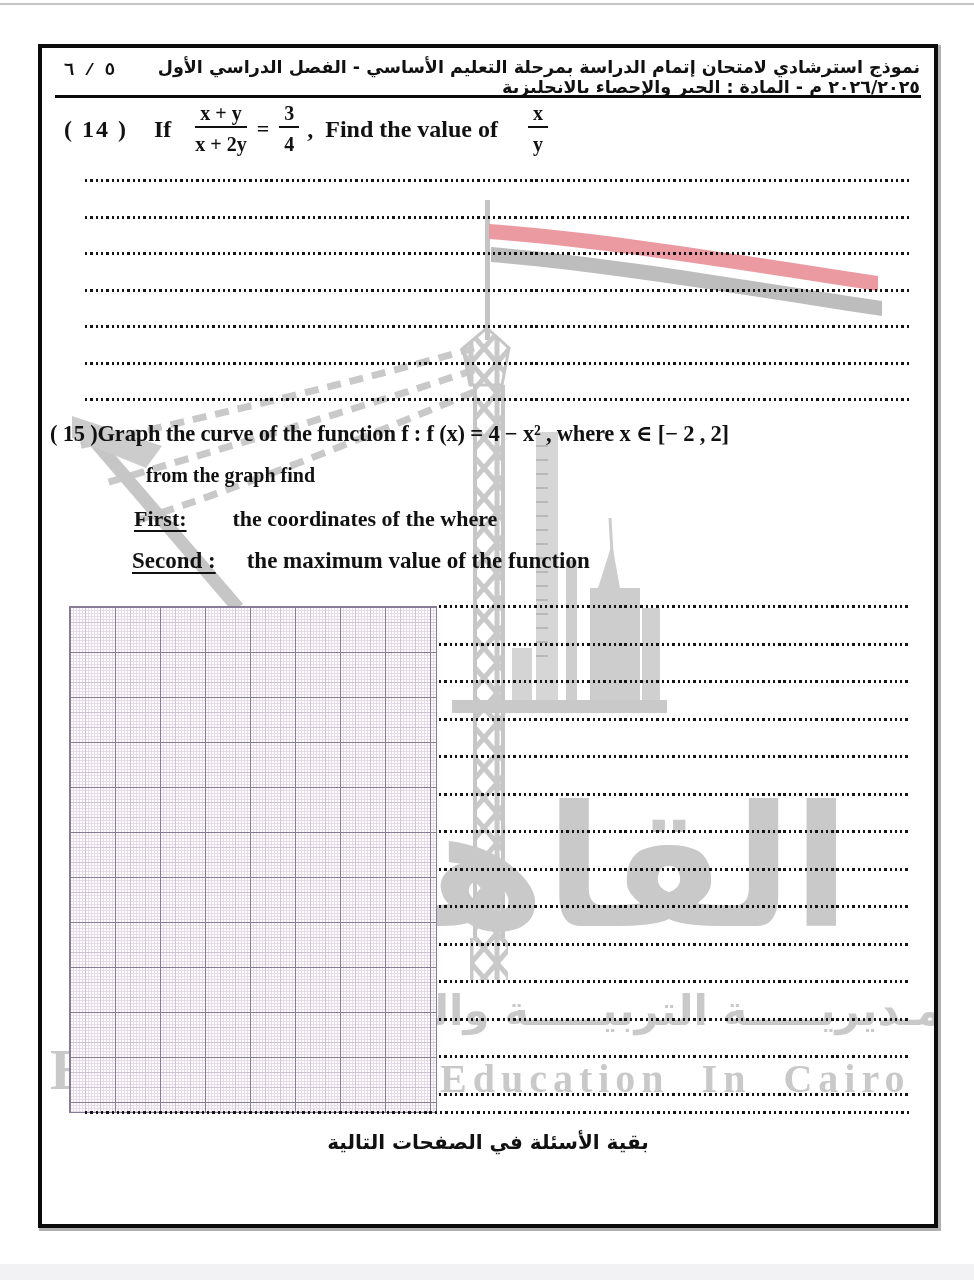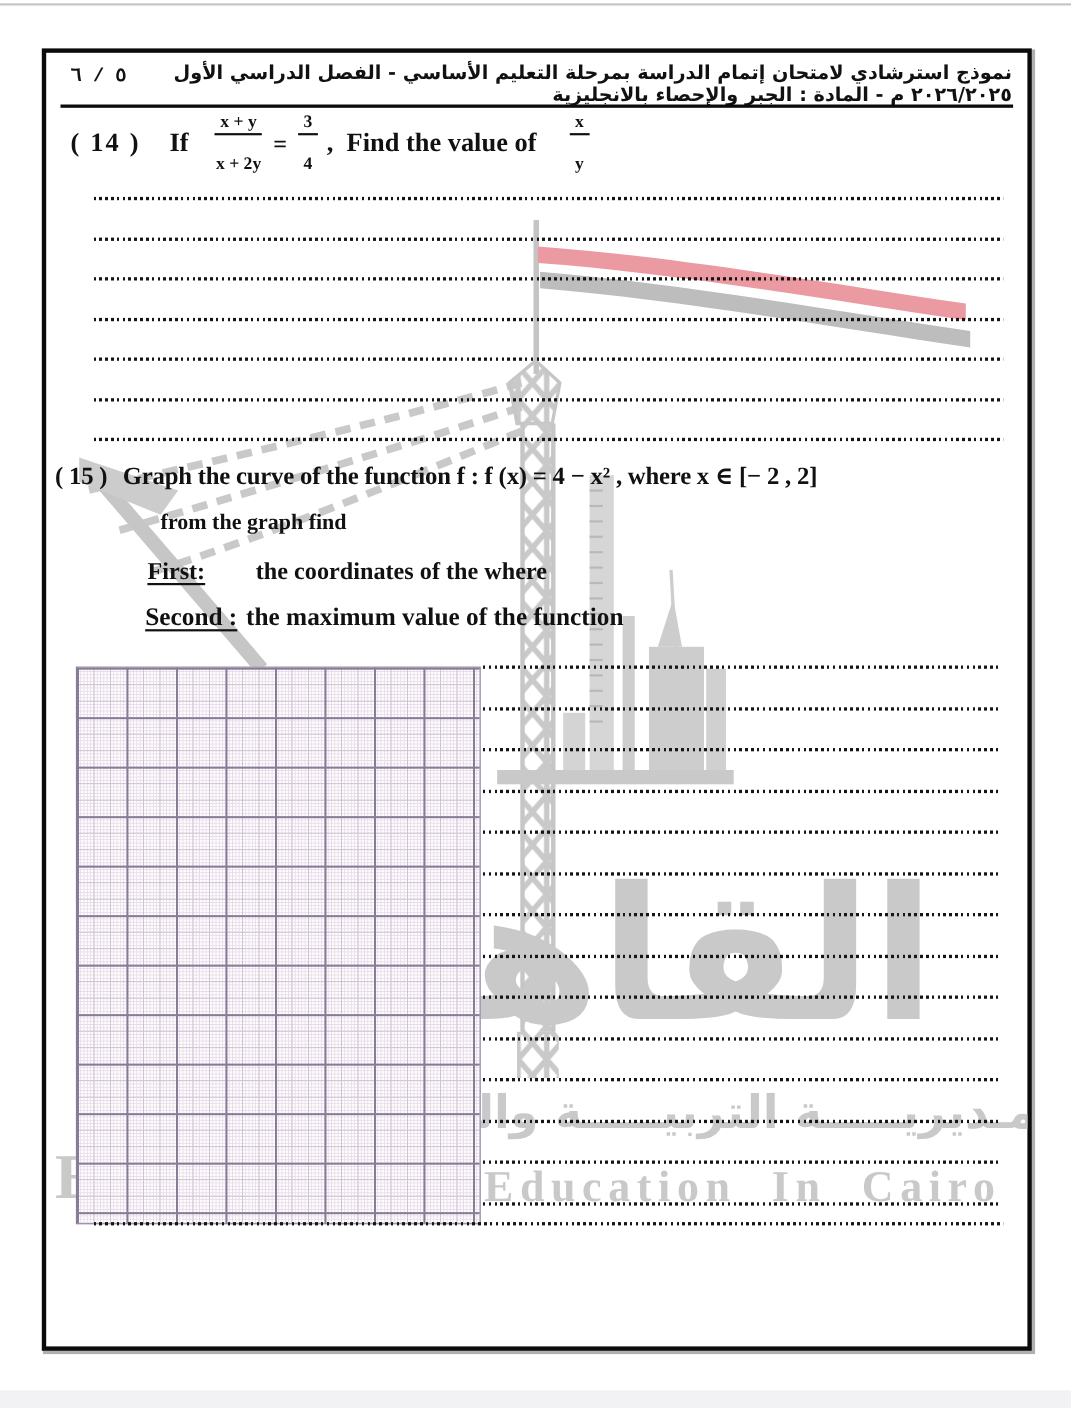--- a/index.html
+++ b/index.html
@@ -50,36 +50,36 @@
   .header-title{position:absolute;top:9px;right:14px;left:90px;direction:rtl;text-align:right;
     font-family:"DejaVu Sans","Liberation Sans",sans-serif;font-weight:bold;font-size:17.5px;color:#111;}
   .header-page{position:absolute;top:11px;left:22px;direction:rtl;
     font-family:Liberation Mono, monospace;font-weight:bold;font-size:17px;color:#111;}
   .header-rule{position:absolute;top:47px;left:13px;right:13px;height:3px;background:#0b0b0b;}
 
   .q14-row{position:absolute;top:54px;left:22px;display:flex;align-items:center;
     font-weight:bold;font-size:24px;color:#111;justify-content:flex-end;}
   .q14-row .qnum{letter-spacing:2px;}
   .q14-row .if{margin-left:26px;}
-  .frac{display:inline-flex;flex-direction:column;align-items:center;font-size:16px;line-height:1.15;
+  .frac{display:inline-flex;flex-direction:column;align-items:center;font-size:20px;line-height:1.15;
         font-weight:bold;}
   .frac .num{border-bottom:2px solid #111;padding:0 5px 1px 5px;}
-  .frac .den{padding-top:18px;}
+  .frac .den{padding-top:5px;}
   .f1{margin-left:24px;}
   .eq{margin:0 10px;font-size:22px;}
   .cm{margin:0 12px 0 8px;}
   .f3{margin-left:30px;}
 
-  .q15-row1{position:absolute;top:372px;left:8px;display:flex;align-items:baseline;gap:14px;
+  .q15-row1{position:absolute;top:372px;left:8px;display:flex;align-items:baseline;
     font-weight:bold;font-size:22.5px;color:#111;letter-spacing:-0.2px;}
   .q15-row2{position:absolute;top:416px;left:104px;font-weight:bold;font-size:20px;color:#111;}
   .q15-row3{position:absolute;top:458px;left:92px;font-weight:bold;font-size:22px;color:#111;display:flex;}
   .q15-row3 .lbl{text-decoration:underline;text-decoration-thickness:2px;text-underline-offset:4px;}
   .q15-row3 .txt{margin-left:46px;}
-  .q15-row4{position:absolute;top:500px;left:90px;font-weight:bold;font-size:23px;color:#111;display:flex;}
+  .q15-row4{position:absolute;top:500px;left:90px;font-weight:bold;font-size:23px;color:#111;display:flex;gap:23px;}
   .q15-row4 .lbl{text-decoration:underline;text-decoration-thickness:2px;text-underline-offset:4px;}
   .q15-row4 .txt{margin-left:8px;}
 
   .footer-note{position:absolute;top:1082px;left:0;right:0;text-align:center;direction:rtl;
     font-family:"DejaVu Sans","Liberation Sans",sans-serif;font-weight:bold;font-size:20px;color:#111;}
 </style>
 </head>
 <body>
 
 <div class="canvas">
@@ -215,17 +215,18 @@
       <div class="q15-row2">from the graph find</div>
       <div class="q15-row3">
         <span class="lbl">First:</span>
         <span class="txt">the coordinates of the where</span>
       </div>
       <div class="q15-row4">
         <span class="lbl">Second :</span>
         <span class="txt">the maximum value of the function</span>
       </div>
 
+      <div class="footer-note">بقية الأسئلة في الصفحات التالية</div>
     </div>
   </div>
 
   <div class="bottom-strip"></div>
 </div>
 
 </body></html>

